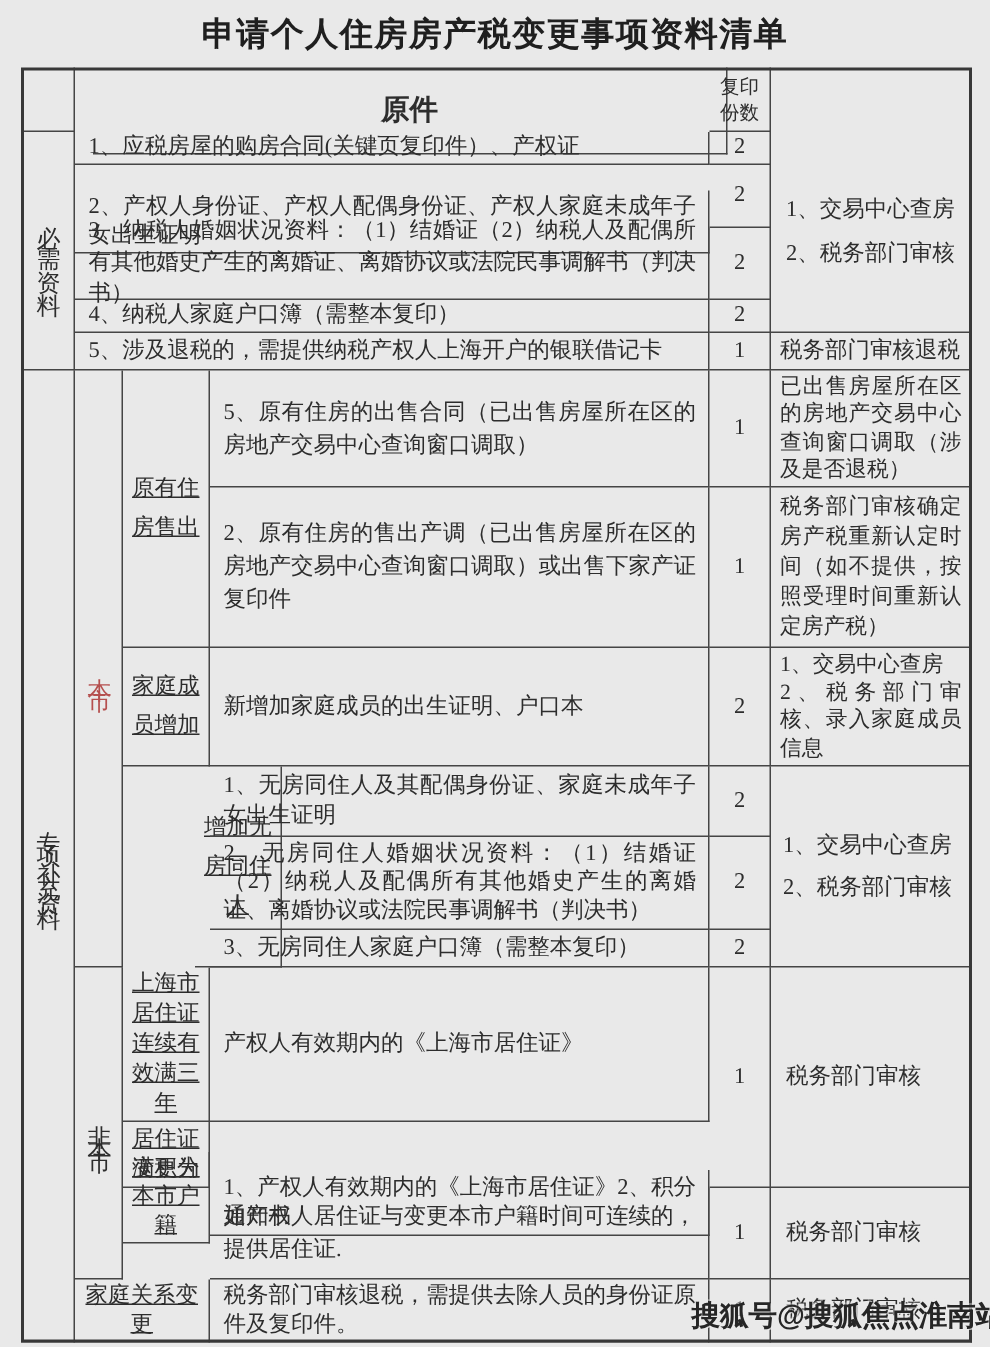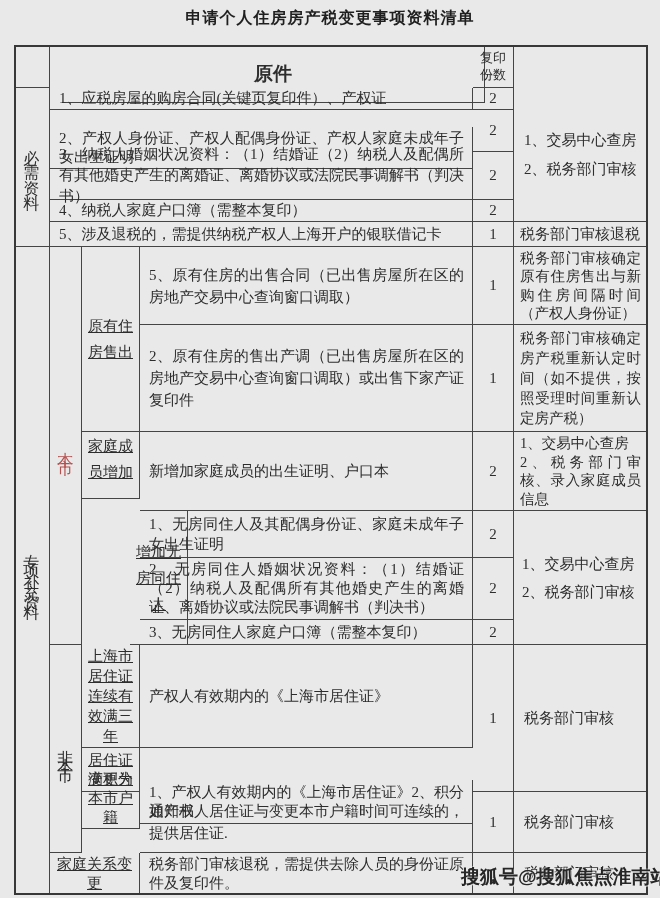--- a/index.html
+++ b/index.html
@@ -4,21 +4,21 @@
 <style>
   html,body{margin:0;padding:0;}
   #screen{
     position:relative; width:660px; height:898px;
     background:#e9e9e9; overflow:hidden;
     font-family:"Liberation Serif","DejaVu Serif",serif;
     color:#2d2d2d;
   }
   .title{
     position:absolute; left:0; top:8px; width:660px;
-    text-align:center; font-size:16px; font-weight:bold;
+    text-align:center; font-size:22px; font-weight:bold;
     letter-spacing:1px; color:#1f1f1f;
   }
   .cell{
     position:absolute; box-sizing:border-box;
     border-right:1px solid #454545; border-bottom:1px solid #454545;
     display:flex; align-items:center;
     font-size:15px; line-height:1.35;
   }
   .cell .inner{ width:100%; }
   .just .inner{ text-align:justify; padding:2px 8px 2px 9px; }
@@ -122,34 +122,34 @@
       <div class="inner">原有住房售出</div>
     </div>
 
   <div class="cell just" style="left:140px;top:247px;width:333px;height:78px;line-height:22px;">
       <div class="inner">5、原有住房的出售合同（已出售房屋所在区的房地产交易中心查询窗口调取）</div>
     </div>
   <div class="cell num" style="left:473px;top:247px;width:41px;height:78px;">
       <div class="inner">1</div>
     </div>
   <div class="cell purp" style="left:514px;top:247px;width:134px;height:78px;font-size:14.5px;line-height:18.5px;">
-      <div class="inner">税务部门审核确定原有住房售出与新购住房间隔时间（产权人身份证）</div>
+      <div class="inner">已出售房屋所在区的房地产交易中心查询窗口调取（涉及是否退税）</div>
     </div>
 
   <div class="cell just" style="left:140px;top:325px;width:333px;height:107px;line-height:22px;">
       <div class="inner">2、原有住房的售出产调（已出售房屋所在区的房地产交易中心查询窗口调取）或出售下家产证复印件</div>
     </div>
   <div class="cell num" style="left:473px;top:325px;width:41px;height:107px;">
       <div class="inner">1</div>
     </div>
   <div class="cell purp" style="left:514px;top:325px;width:134px;height:107px;font-size:14.5px;line-height:20px;">
       <div class="inner">税务部门审核确定房产税重新认定时间（如不提供，按照受理时间重新认定房产税）</div>
     </div>
 
-  <div class="cell ctr" style="left:82px;top:420px;width:58px;height:79px;line-height:26px;align-items:center;">
+  <div class="cell ctr" style="left:82px;top:432px;width:58px;height:79px;line-height:26px;align-items:center;">
       <div class="inner">家庭成员增加</div>
     </div>
   <div class="cell just" style="left:140px;top:432px;width:333px;height:79px;">
       <div class="inner">新增加家庭成员的出生证明、户口本</div>
     </div>
   <div class="cell num" style="left:473px;top:432px;width:41px;height:79px;">
       <div class="inner">2</div>
     </div>
   <div class="cell purp pre" style="left:514px;top:432px;width:134px;height:79px;font-size:14.5px;line-height:18.5px;">
       <div class="inner">1、交易中心查房

